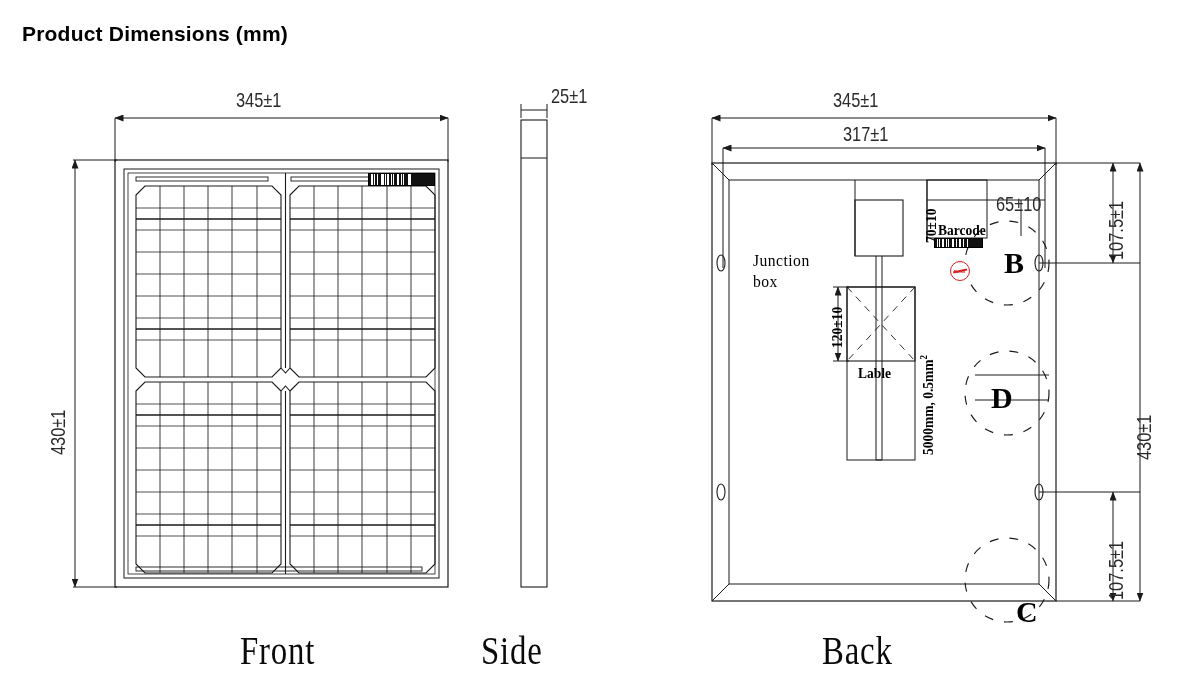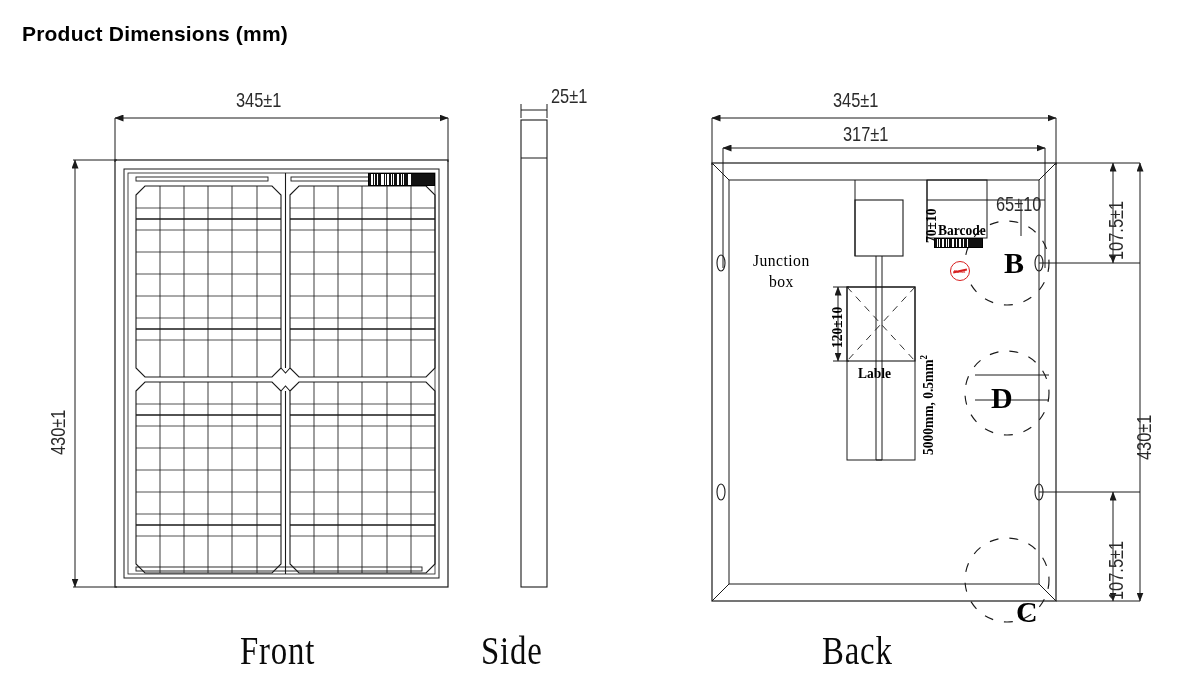--- a/index.html
+++ b/index.html
@@ -1,21 +1,21 @@
 <!DOCTYPE html>
 <html><head>
 <meta charset="utf-8">
 <style>
   html,body{margin:0;padding:0;}
   body{
     width:1200px;height:697px;background:#ffffff;
     font-family:"Liberation Serif",serif;
     overflow:hidden;position:relative;
   }
-  #root{position:absolute;inset:0;text-align:center;}
+  #root{position:absolute;inset:0;}
 
   .title{
     position:absolute;left:22px;top:22px;
     font-family:"Liberation Sans",sans-serif;
     font-weight:bold;font-size:21px;color:#000;
     letter-spacing:.2px;white-space:nowrap;
   }
 
   svg.drawing{position:absolute;left:0;top:0;width:1200px;height:697px;}
 

